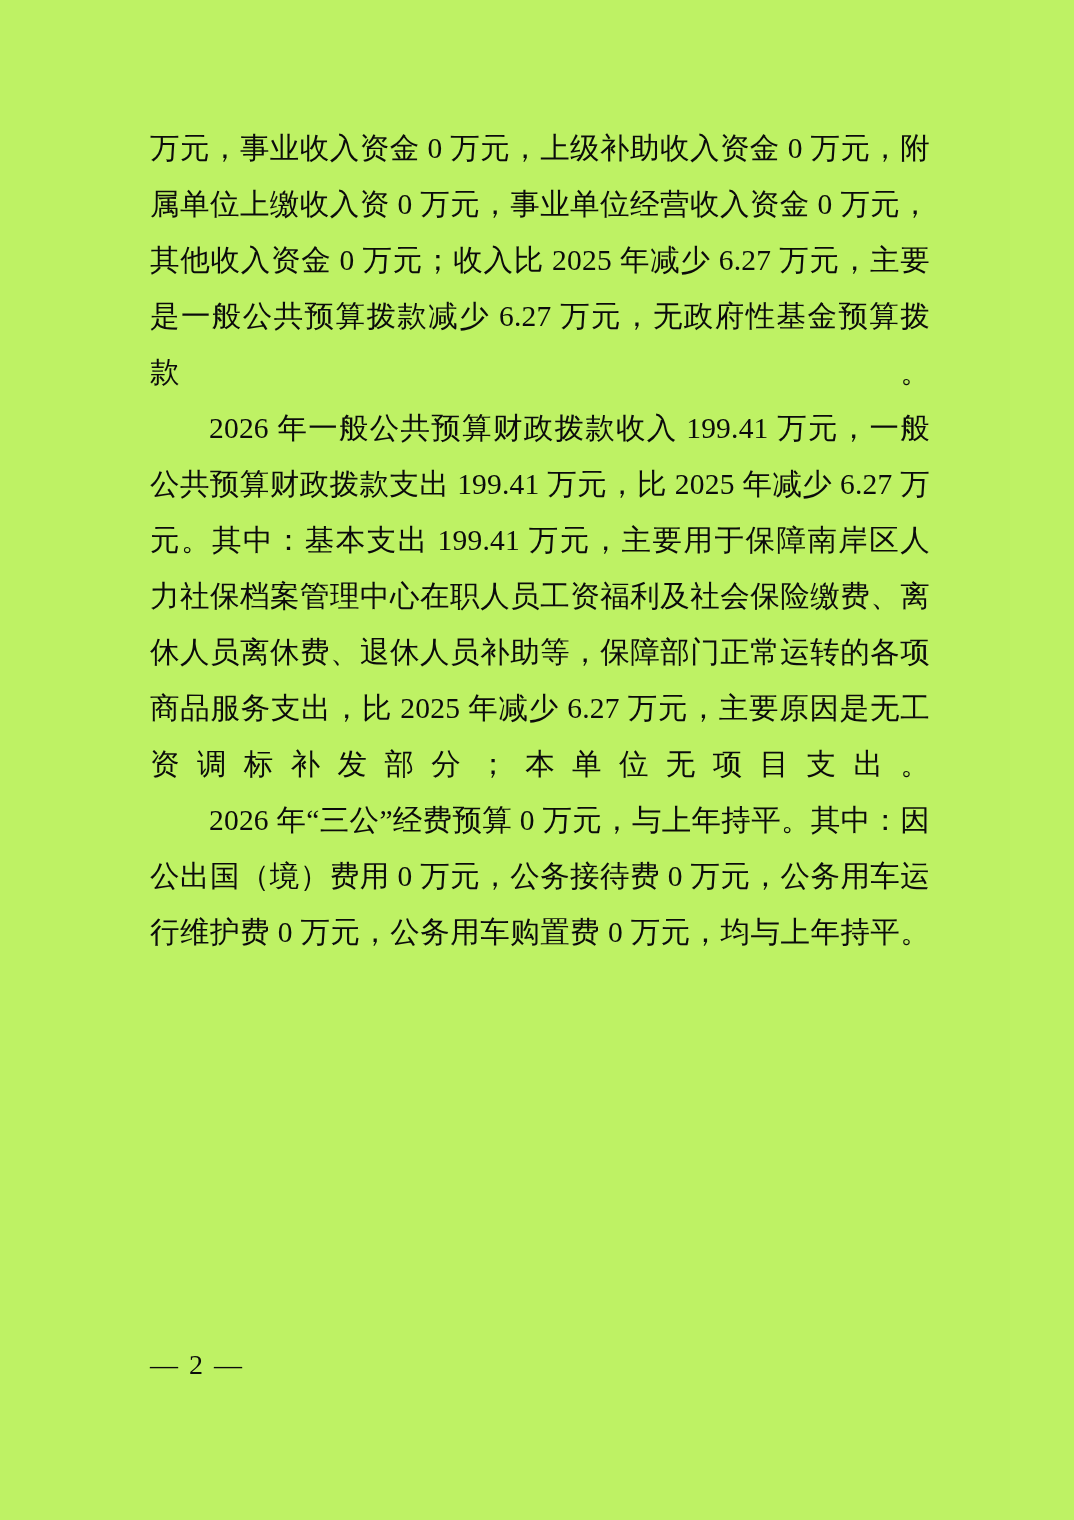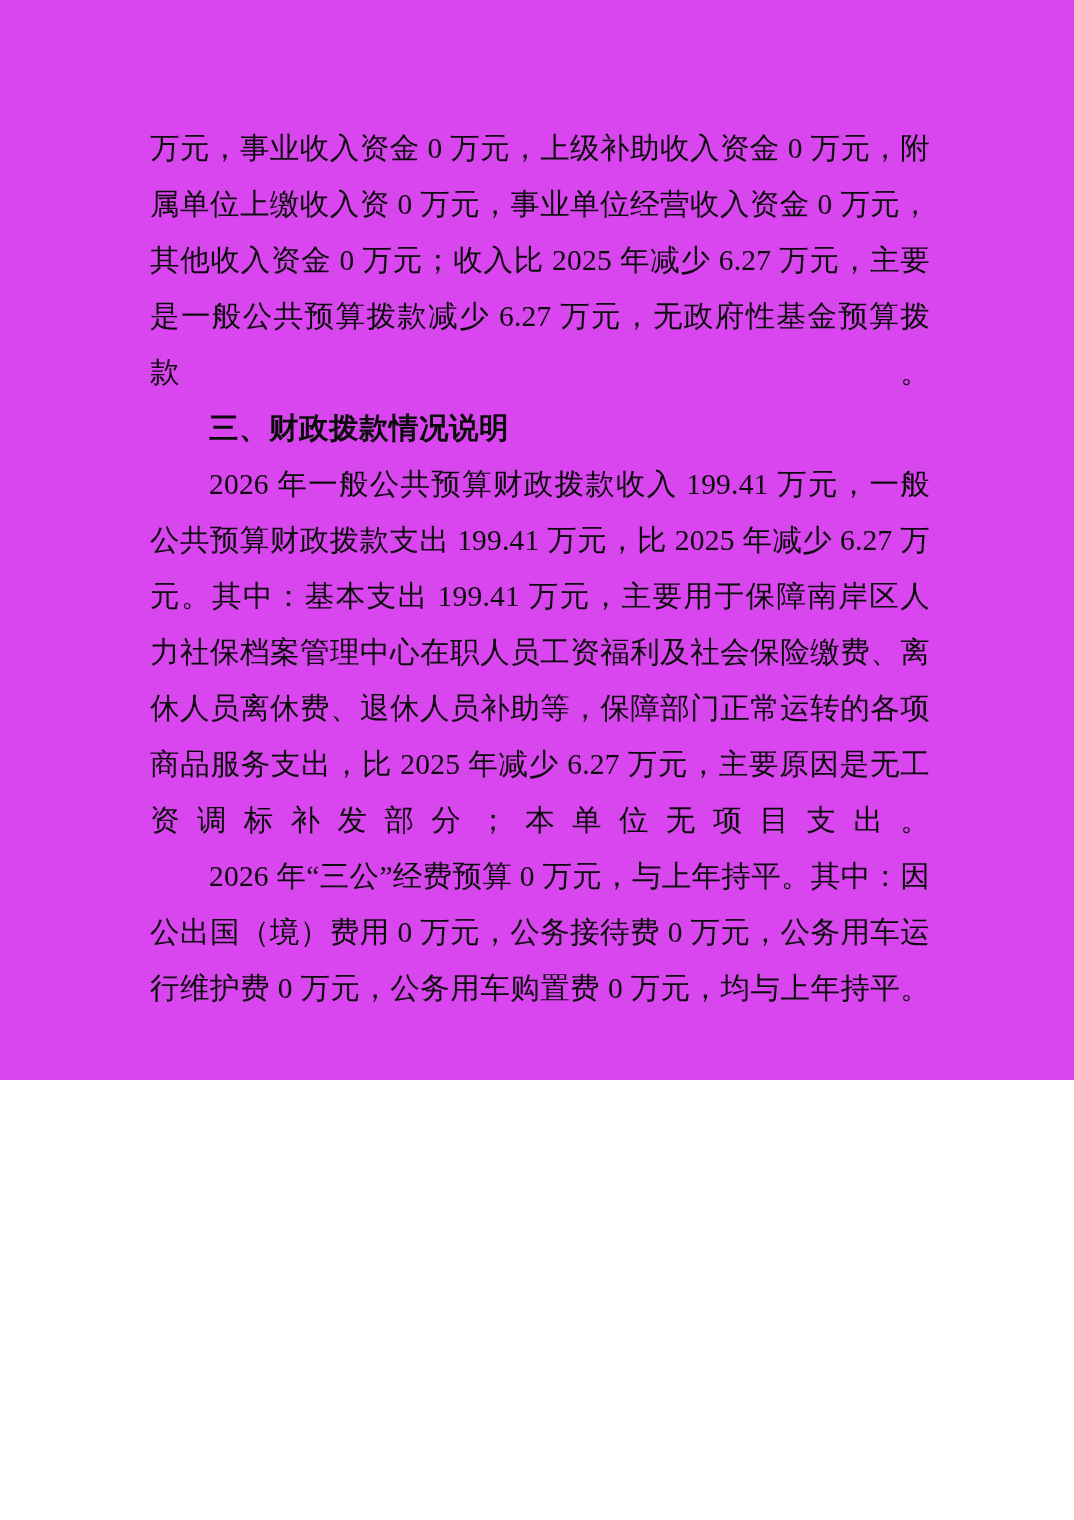--- a/index.html
+++ b/index.html
@@ -3,22 +3,22 @@
 <meta charset="utf-8">
 <style>
   html, body {
     margin: 0;
     padding: 0;
     background: #ffffff;
   }
   .page {
     position: relative;
     width: 1074px;
-    height: 1080px;
-    background: #d946ef;
+    height: 1520px;
+    background: #bef264;
     margin: 0 auto;
     font-family: "Liberation Serif", "DejaVu Serif", serif;
     color: #0b0b0b;
     box-sizing: border-box;
     overflow: hidden;
   }
   .content {
     position: absolute;
     left: 150px;
     top: 120px;
@@ -60,21 +60,20 @@
 </style>
 </head>
 <body>
 
 <div class="page">
   <div class="content">
 
     <p class="body-text">万元，事业收入资金 0 万元，上级补助收入资金 0 万元，附属单位上缴收入资 0 万元，事业单位经营收入资金 0 万元，其他收入资金 0 万元；收入比 2025 年减少 6.27 万元，主要是一般公共预算拨款减少 6.27 万元，无政府性基金预算拨款。</p>
 
 
-    <h2 class="section-heading">三、财政拨款情况说明</h2>
 
     <p class="body-text indent">2026 年一般公共预算财政拨款收入 199.41 万元，一般公共预算财政拨款支出 199.41 万元，比 2025 年减少 6.27 万元。其中：基本支出 199.41 万元，主要用于保障南岸区人力社保档案管理中心在职人员工资福利及社会保险缴费、离休人员离休费、退休人员补助等，保障部门正常运转的各项商品服务支出，比 2025 年减少 6.27 万元，主要原因是无工资调标补发部分；本单位无项目支出。</p>
 
 
 
     <p class="body-text indent">2026 年“三公”经费预算 0 万元，与上年持平。其中：因公出国（境）费用 0 万元，公务接待费 0 万元，公务用车运行维护费 0 万元，公务用车购置费 0 万元，均与上年持平。</p>
 
   </div>
 
   <div class="page-number">— 2 —</div>

